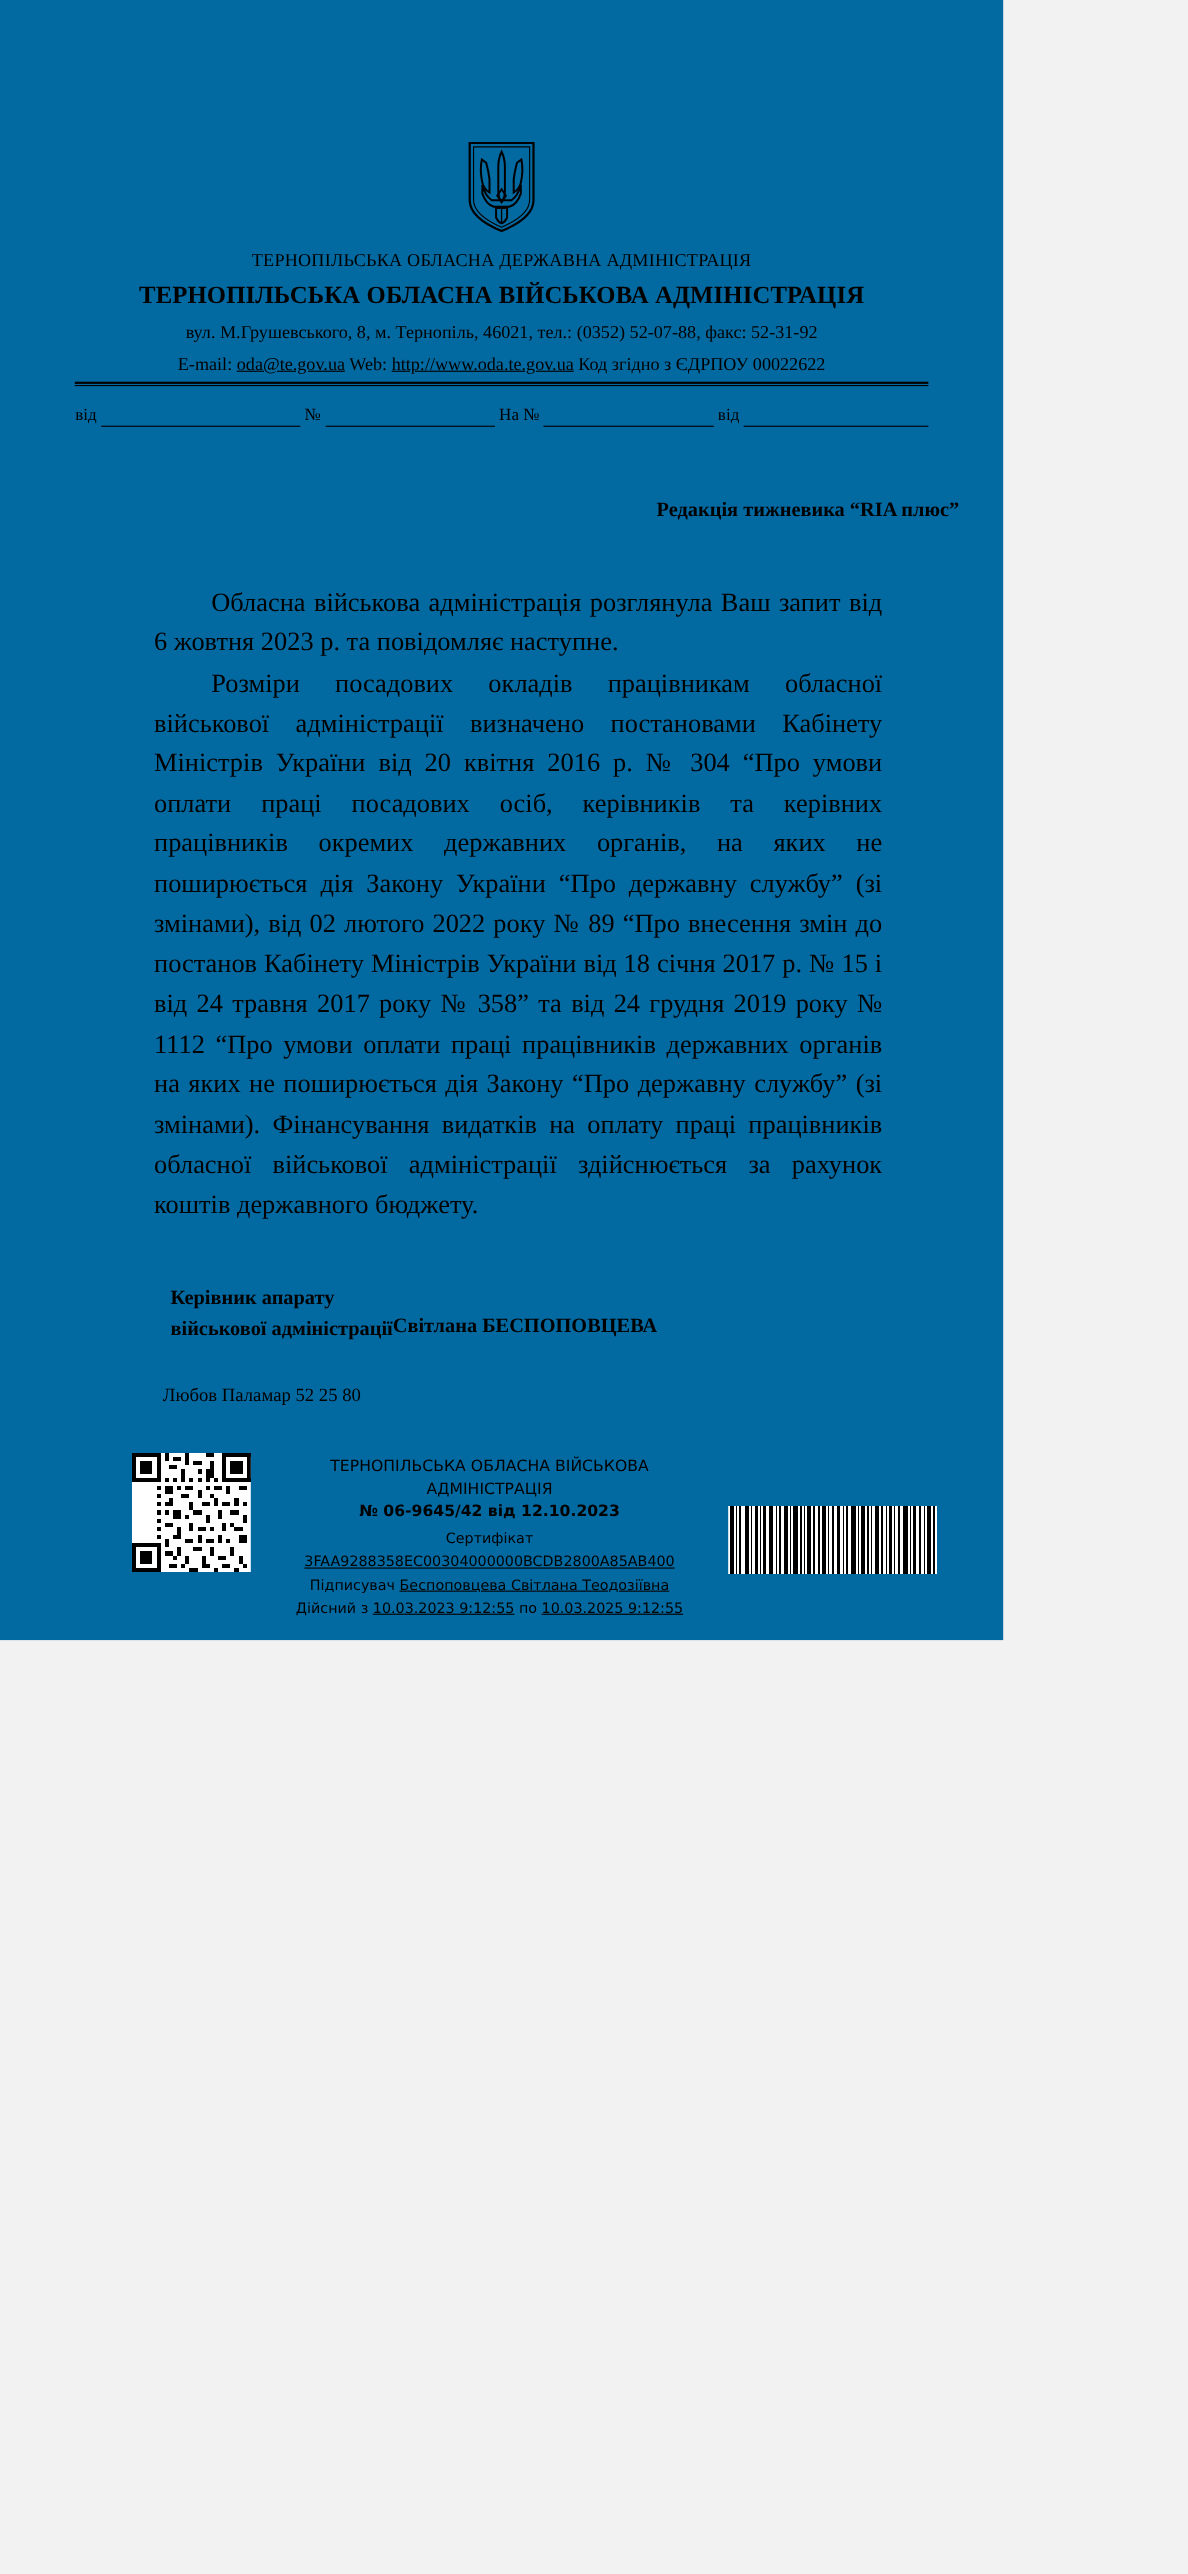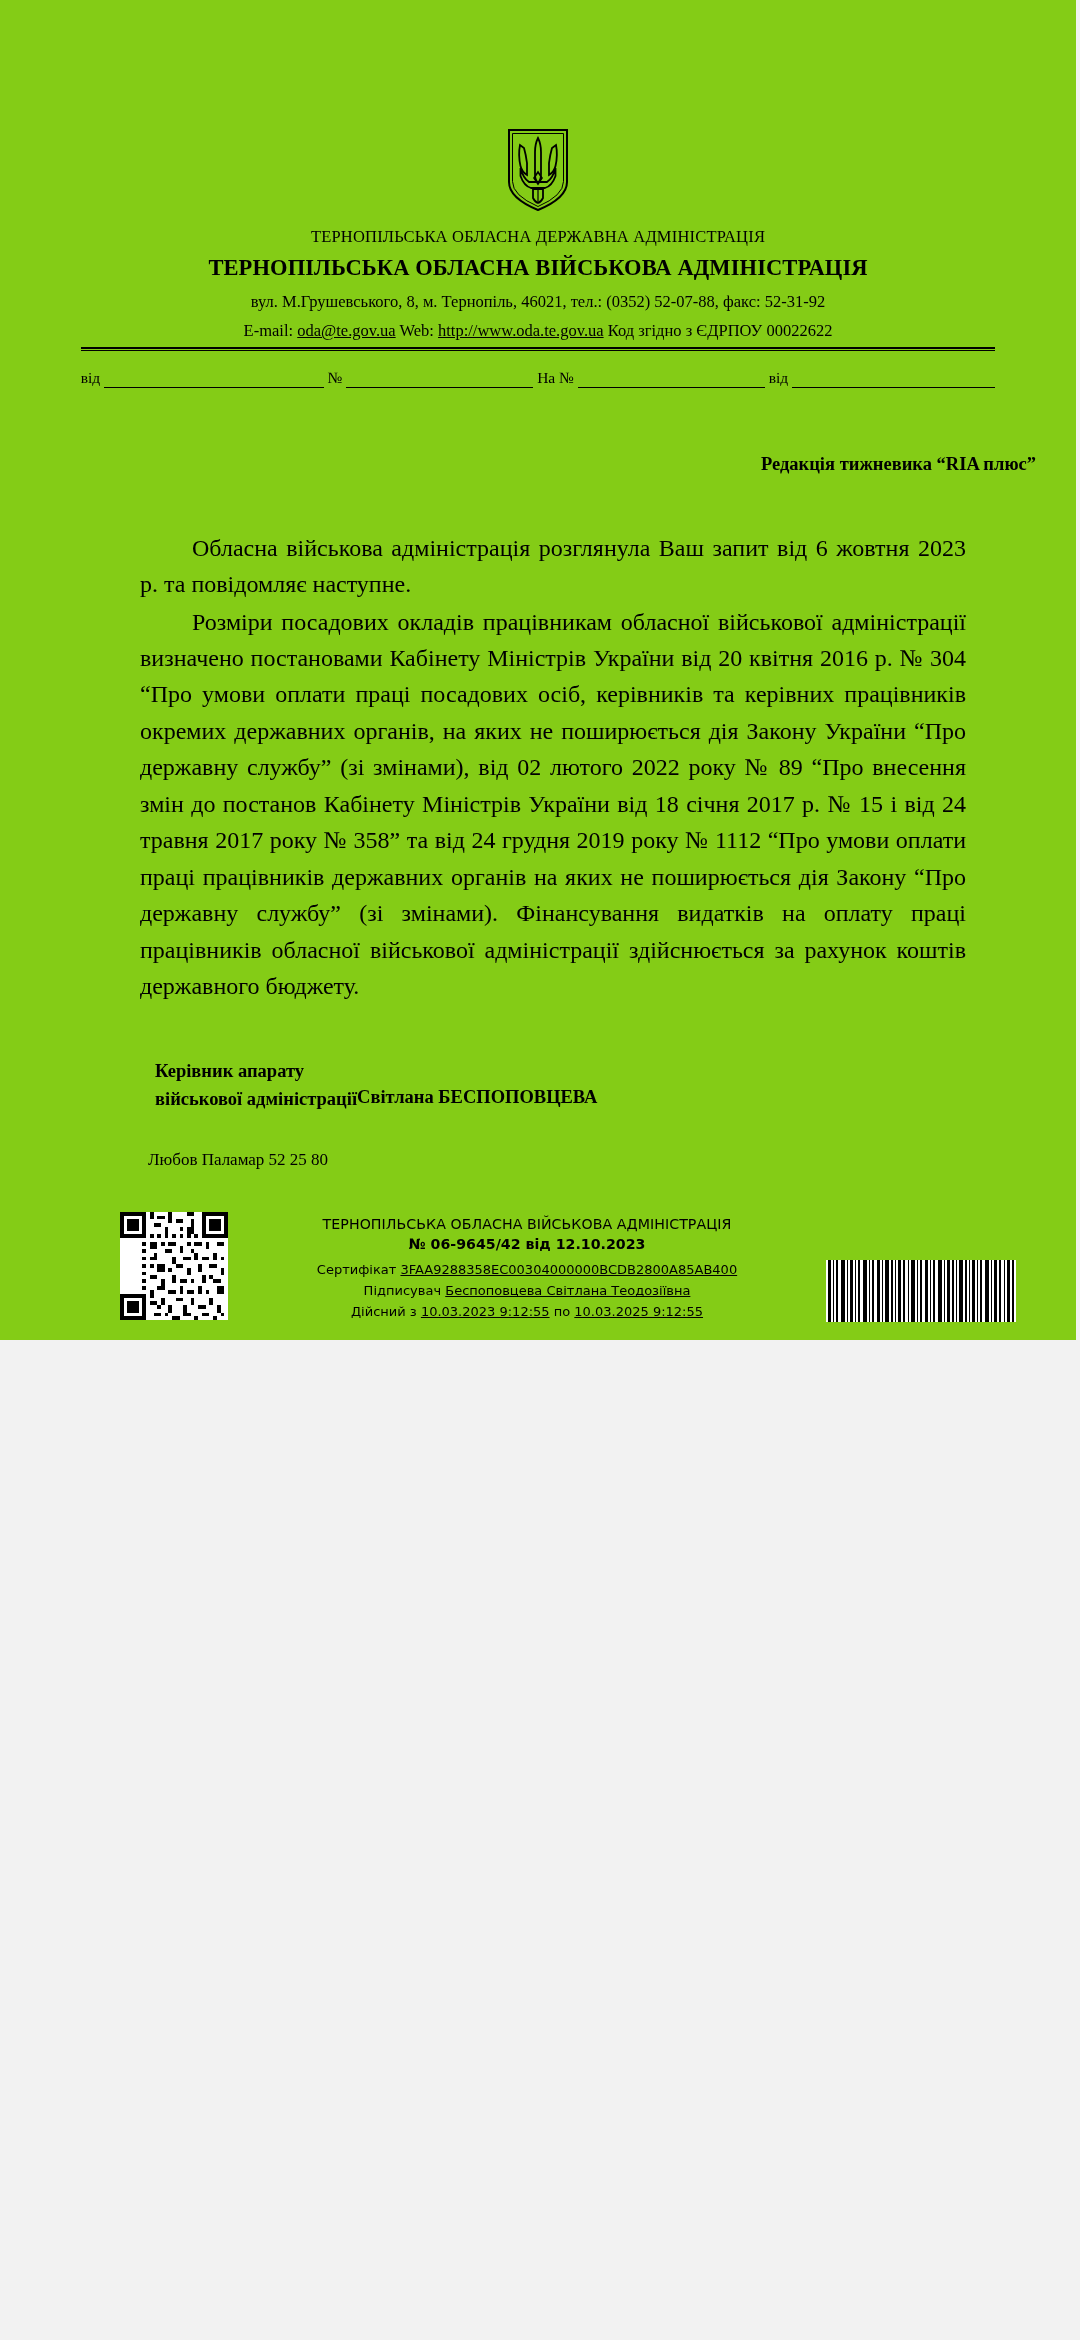--- a/index.html
+++ b/index.html
@@ -9,23 +9,23 @@
     padding: 0;
     background: #f2f2f2;
     width: 1080px;
   }
   body {
     font-family: "Liberation Serif", "DejaVu Serif", serif;
     color: #000;
   }
 
   .page {
-    width: 1076px;
+    width: 912px;
     min-height: 1090px;
-    background: #84cc16;
+    background: #0369a1;
     padding: 0 0 18px 0;
     position: relative;
   }
 
   .below-fold {
     width: 1080px;
     height: 1250px;
     background: #f2f2f2;
   }
 

